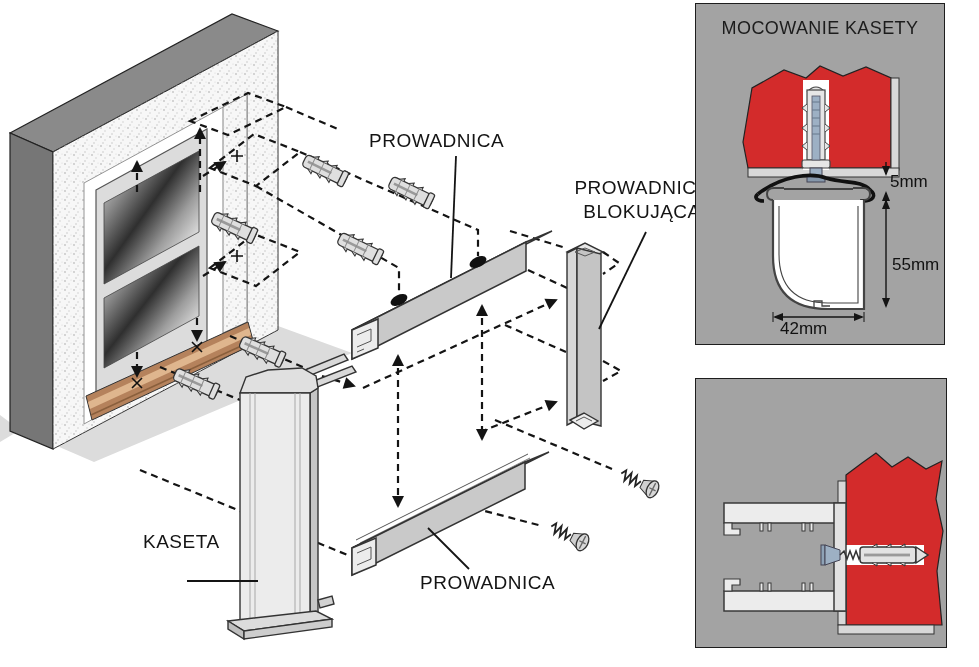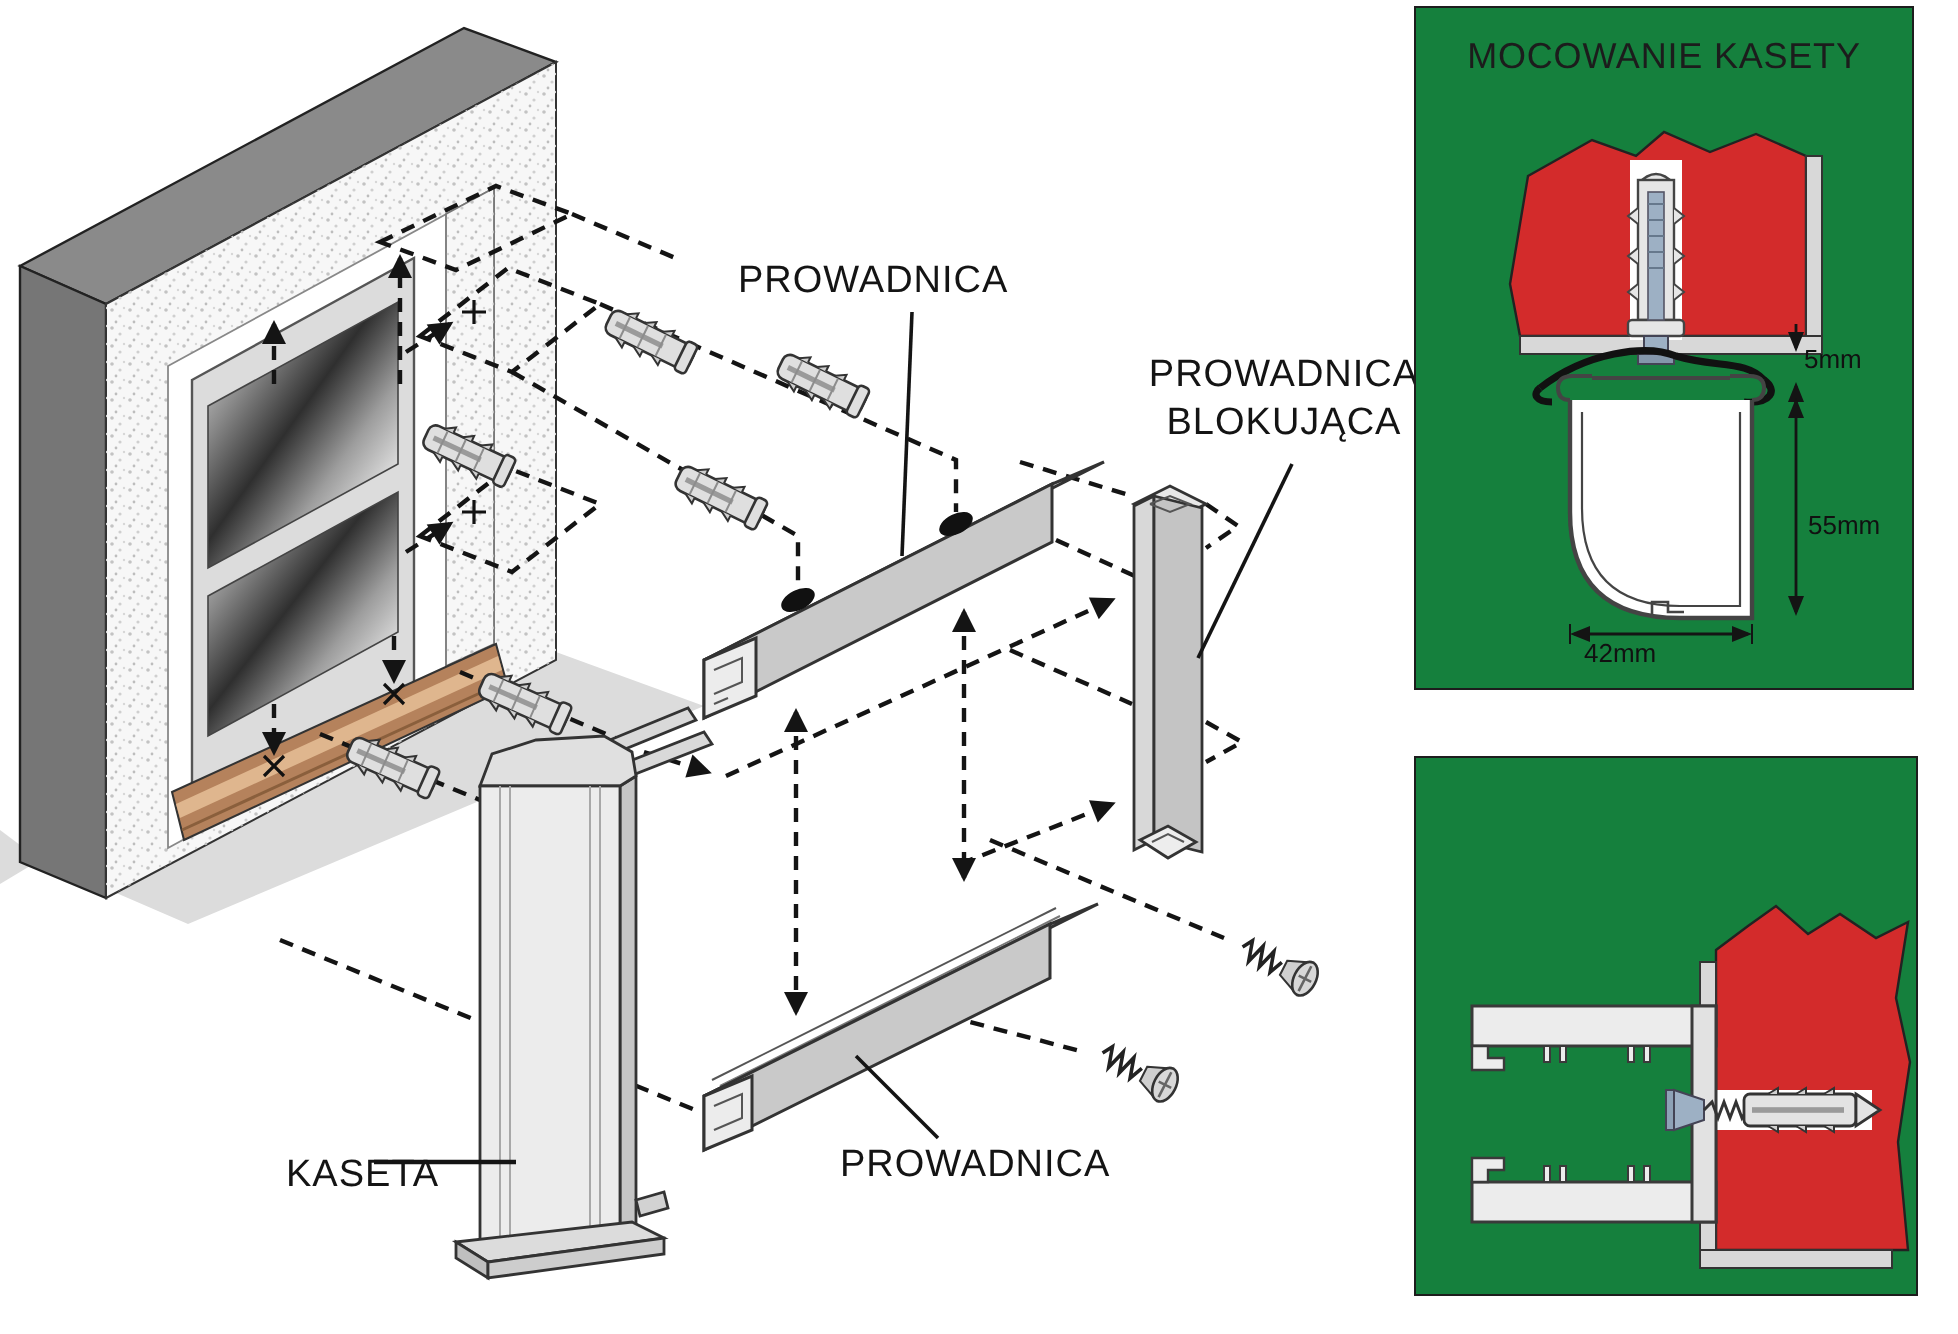--- a/index.html
+++ b/index.html
@@ -3,24 +3,24 @@
 <meta charset="utf-8">
 <style>
   html,body{margin:0;padding:0;background:#fff;}
   #stage{position:relative;width:979px;height:667px;background:#fff;overflow:hidden;
          font-family:"Liberation Sans",sans-serif;color:#161616;}
   svg{display:block;}
   .abs{position:absolute;}
   .lbl{position:absolute;font-size:19px;letter-spacing:.5px;color:#141414;white-space:nowrap;}
   .lbl2{position:absolute;font-size:19px;letter-spacing:.5px;color:#141414;width:138px;
         text-align:center;line-height:24px;}
-  .panel{position:absolute;border:1.6px solid #1d1d1d;background:#15803d;box-sizing:border-box;margin-left:12px;}
+  .panel{position:absolute;border:1.6px solid #1d1d1d;background:#a3a3a3;box-sizing:border-box;}
   .panel-title{position:absolute;left:0;width:100%;text-align:center;font-size:18px;
                letter-spacing:.4px;color:#1c1c1c;}
-  .dim{position:absolute;font-size:13px;color:#111;white-space:nowrap;}
+  .dim{position:absolute;font-size:17px;color:#111;white-space:nowrap;}
 </style>
 </head>
 <body>
 
 <div id="stage">
 
   <svg class="abs" style="left:0;top:0" width="690" height="667" viewBox="0 0 690 667">
     <defs>
       <pattern id="stucco" width="9" height="9" patternUnits="userSpaceOnUse">
         <circle cx="2" cy="2" r="0.9" fill="#c3c3c3"></circle>
@@ -188,21 +188,21 @@
       <path d="M187,581 L258,581" stroke-width="2.2"></path>
       <path d="M428,528 L469,569"></path>
     </g>
   </svg>
 
   <div class="lbl" style="left:369px;top:130px">PROWADNICA</div>
   <div class="lbl2" style="left:573px;top:176px">
     <div>PROWADNICA</div>
     <div>BLOKUJĄCA</div>
   </div>
-  <div class="lbl" style="left:143px;top:577px">KASETA</div>
+  <div class="lbl" style="left:143px;top:531px">KASETA</div>
   <div class="lbl" style="left:420px;top:572px">PROWADNICA</div>
 
   <div class="panel" style="left:695px;top:3px;width:250px;height:342px">
     <div class="panel-title" style="top:14px">MOCOWANIE KASETY</div>
 
     <svg class="abs" style="left:0;top:0" width="247" height="339" viewBox="0 0 247 339">
       <defs>
         <marker id="ah1" markerUnits="userSpaceOnUse" markerWidth="14" markerHeight="14" refX="9" refY="5" orient="auto-start-reverse">
           <path d="M1,1 L11,5 L1,9 Z" fill="#141414"></path>
         </marker>

